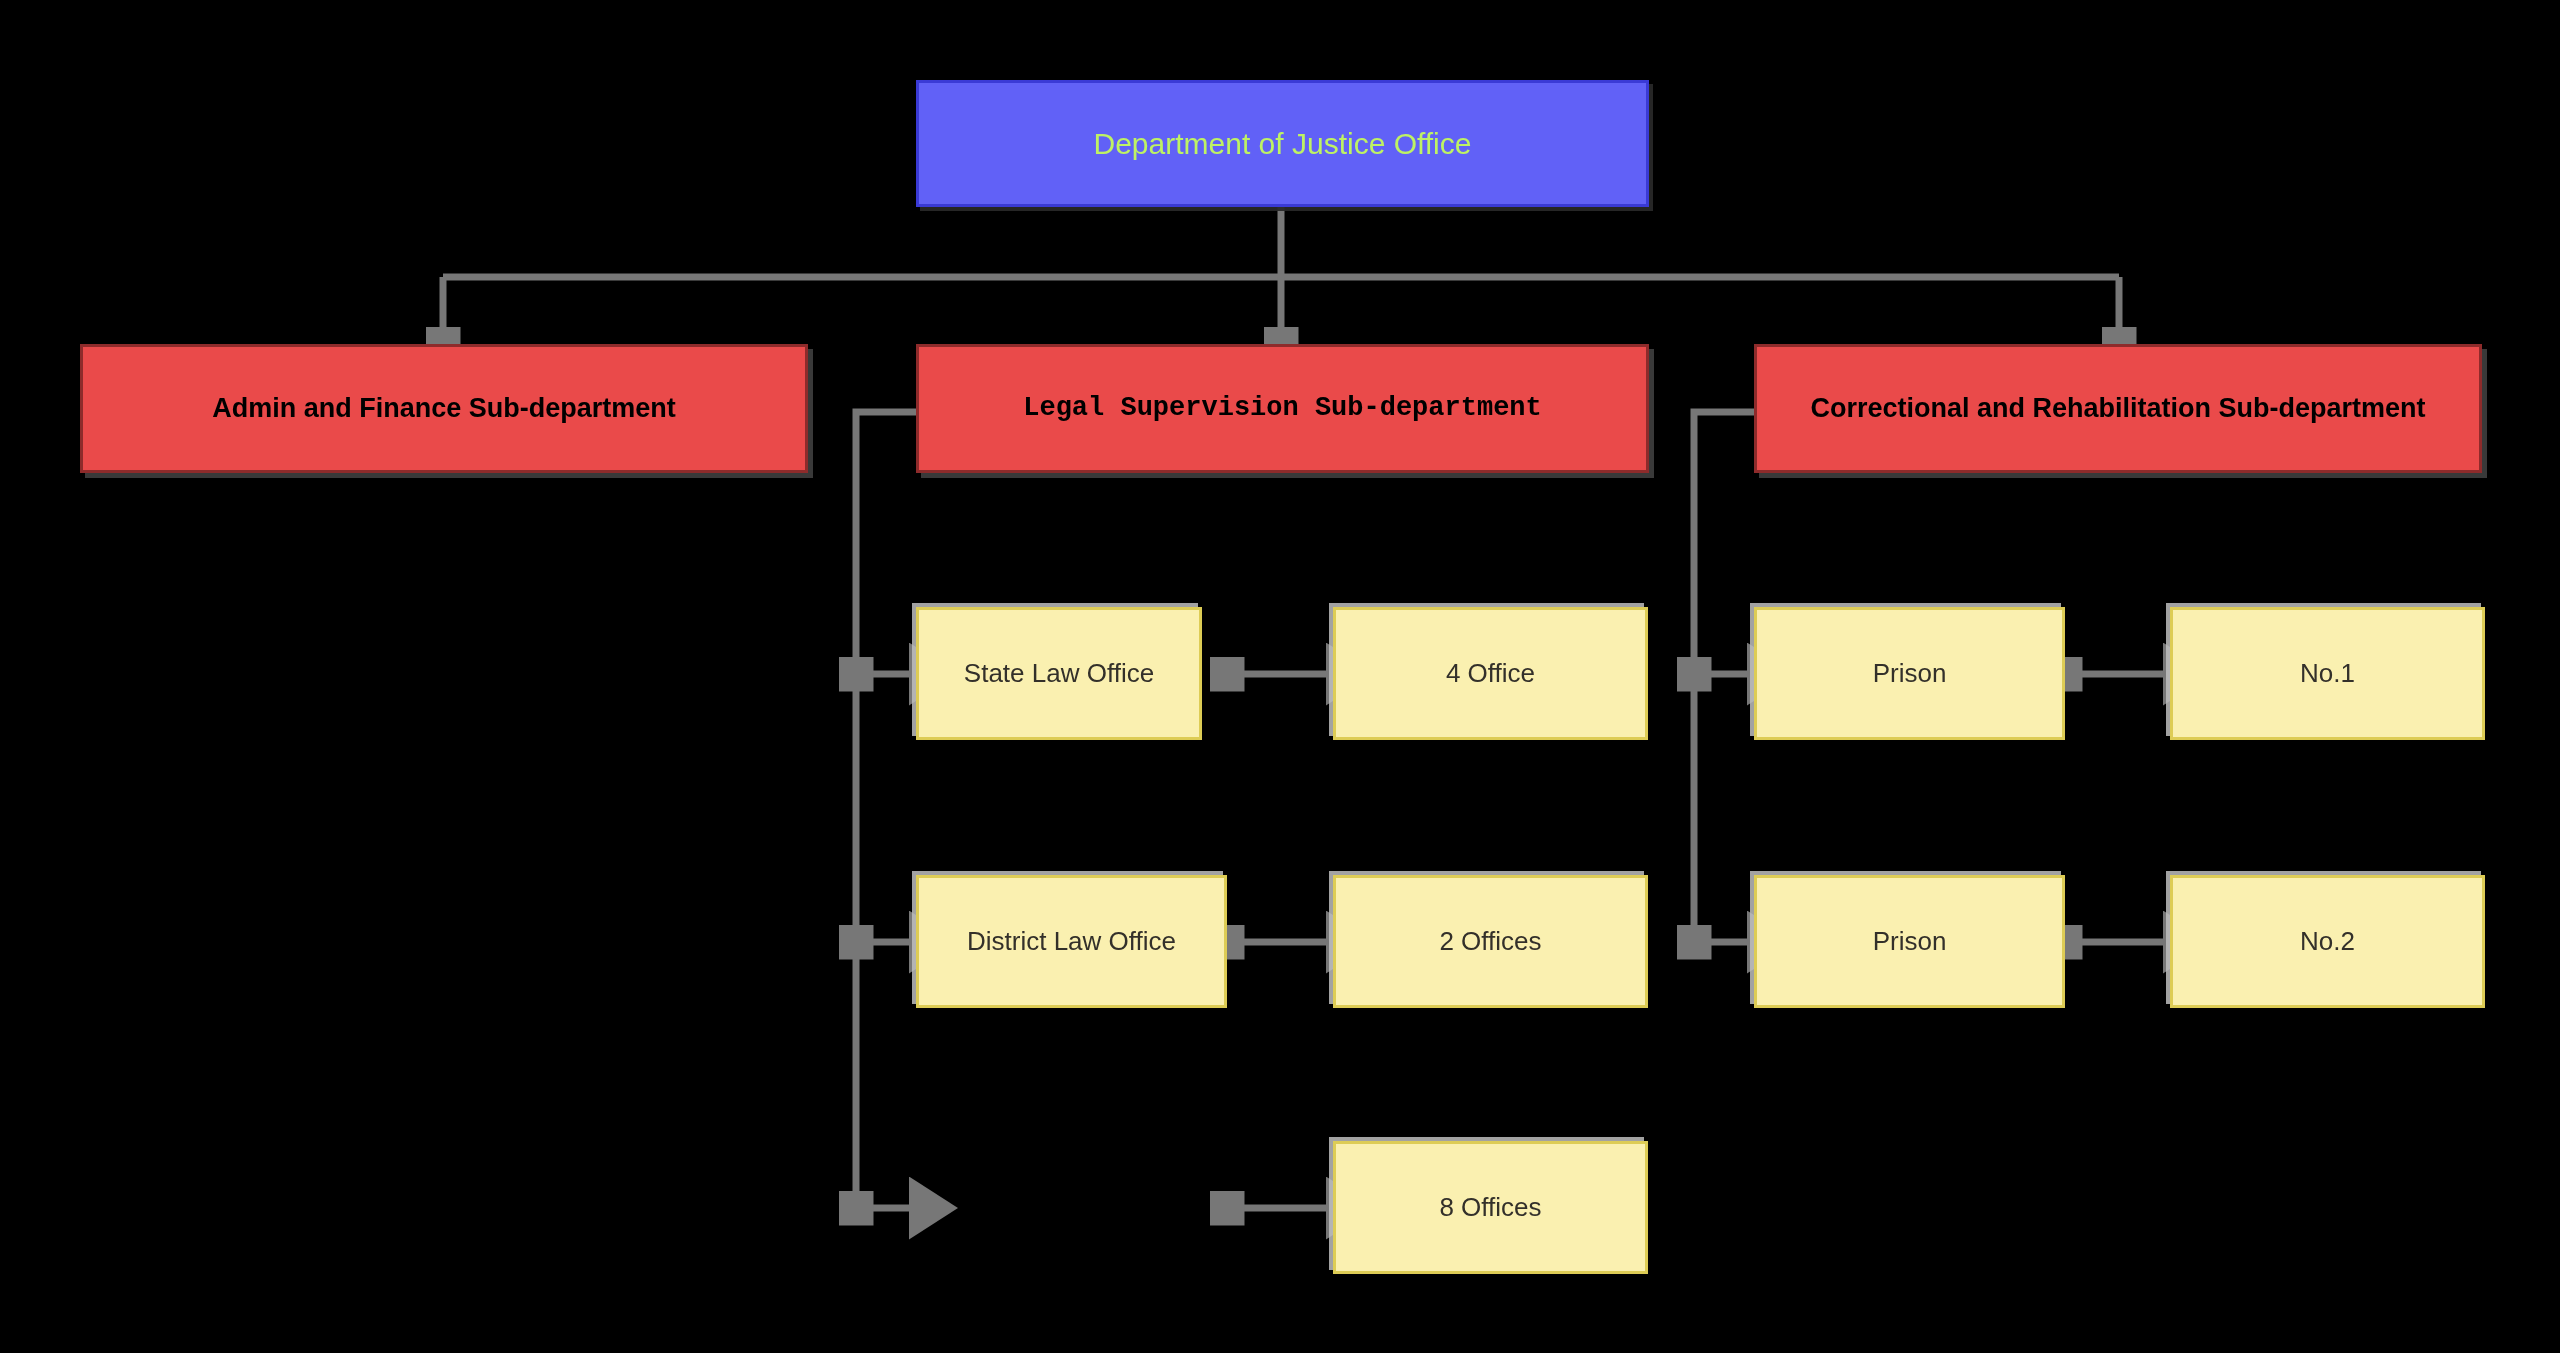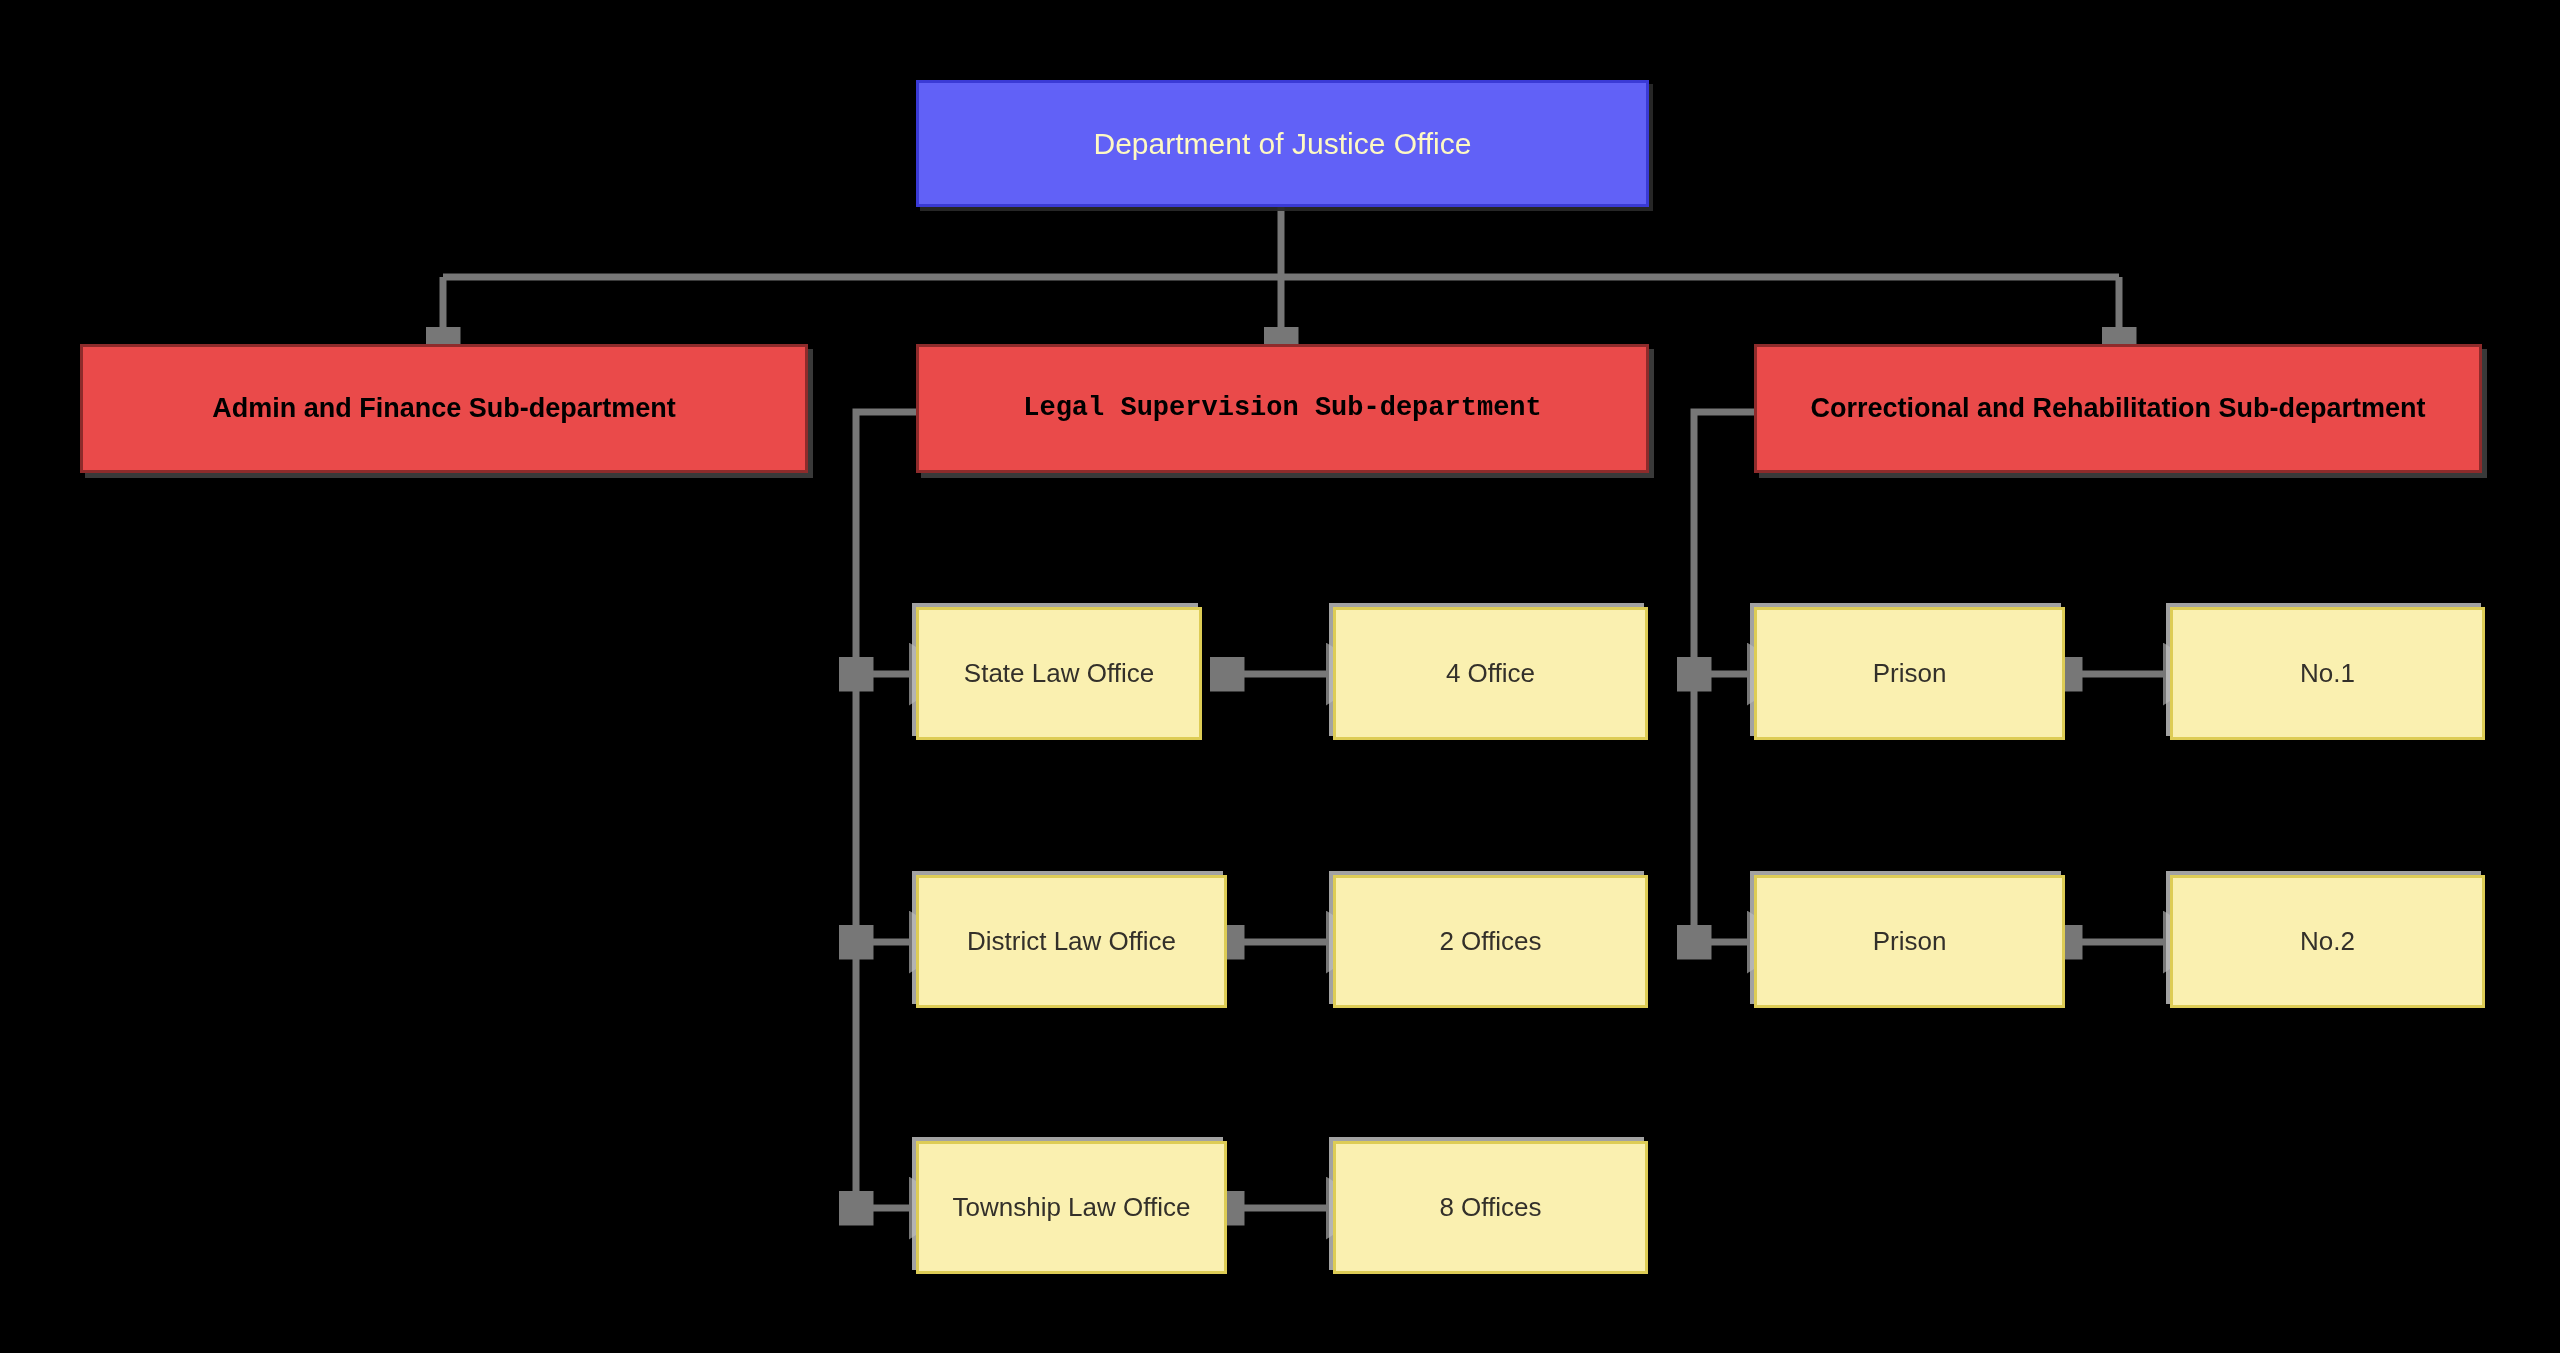--- a/index.html
+++ b/index.html
@@ -36,21 +36,21 @@
     line-height: 1.2;
   }
   .node .label {
     display: block;
     padding: 0 14px;
   }
   
   .node.root {
     background: #6161f7;
     border: 3px solid #3a3ad6;
-    color: #fef9c3;
+    color: #bef264;
     font-size: 30px;
     font-weight: 400;
     box-shadow: 4px 4px 0 0 rgba(40,40,40,0.95);
   }
   
   .node.dept {
     background: #ea4churn;
   }
   .node.dept {
     background: #ea4a4a;
@@ -143,23 +143,20 @@
   </div>
 
   <div class="node leaf" style="left:916px; top:875px; width:311px; height:133px;">
     <span class="label">District Law Office</span>
   </div>
 
   <div class="node leaf" style="left:1333px; top:875px; width:315px; height:133px;">
     <span class="label">2 Offices</span>
   </div>
 
-  <div class="node leaf" style="left:916px; top:1141px; width:311px; height:133px;">
-    <span class="label">Township Law Office</span>
-  </div>
 
   <div class="node leaf" style="left:1333px; top:1141px; width:315px; height:133px;">
     <span class="label">8 Offices</span>
   </div>
 
   <div class="node leaf" style="left:1754px; top:607px; width:311px; height:133px;">
     <span class="label">Prison</span>
   </div>
 
   <div class="node leaf" style="left:2170px; top:607px; width:315px; height:133px;">

